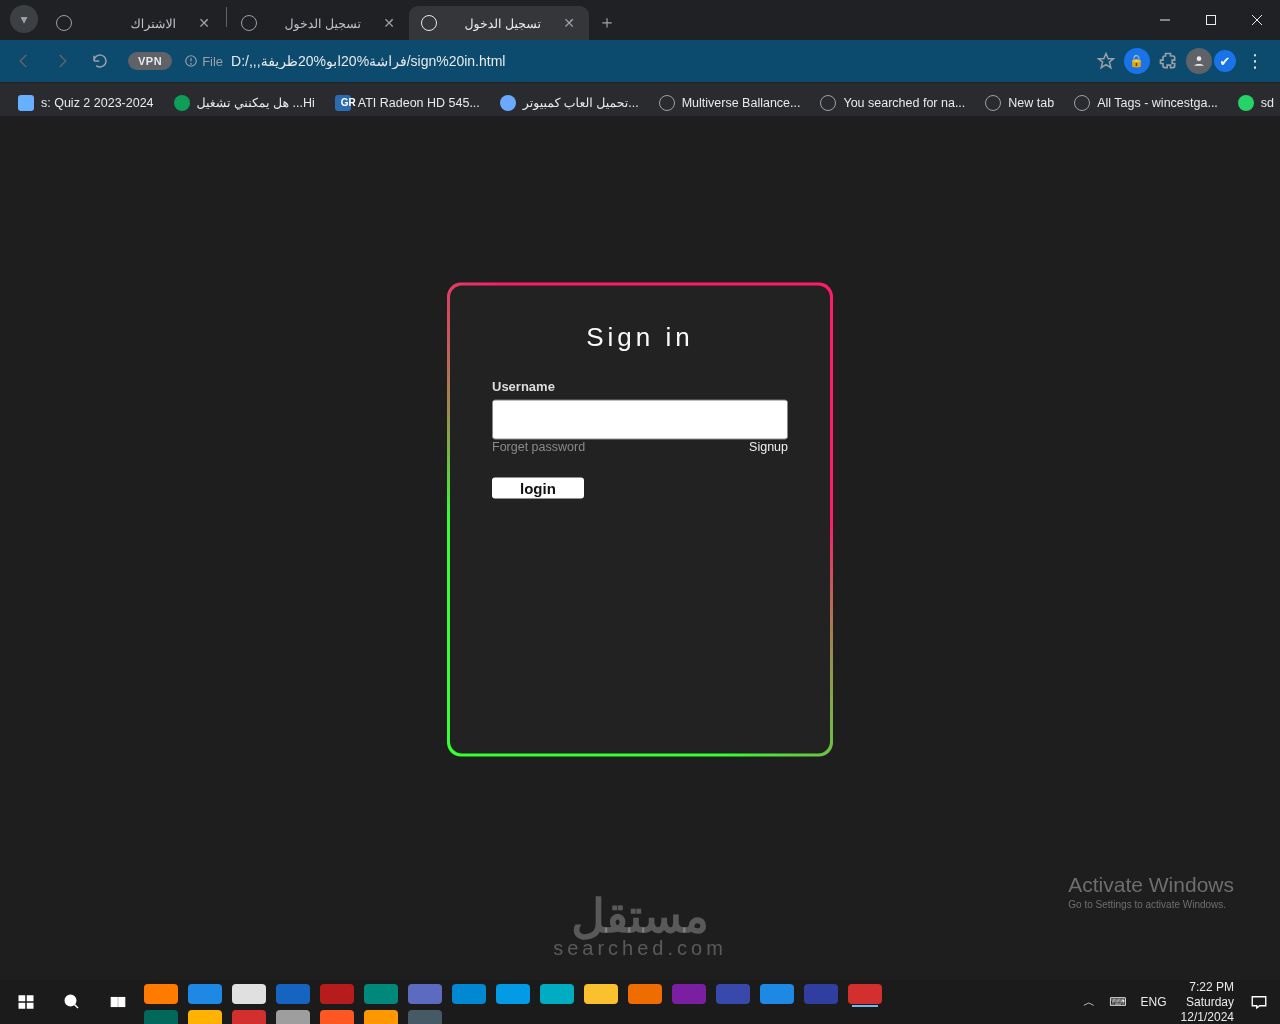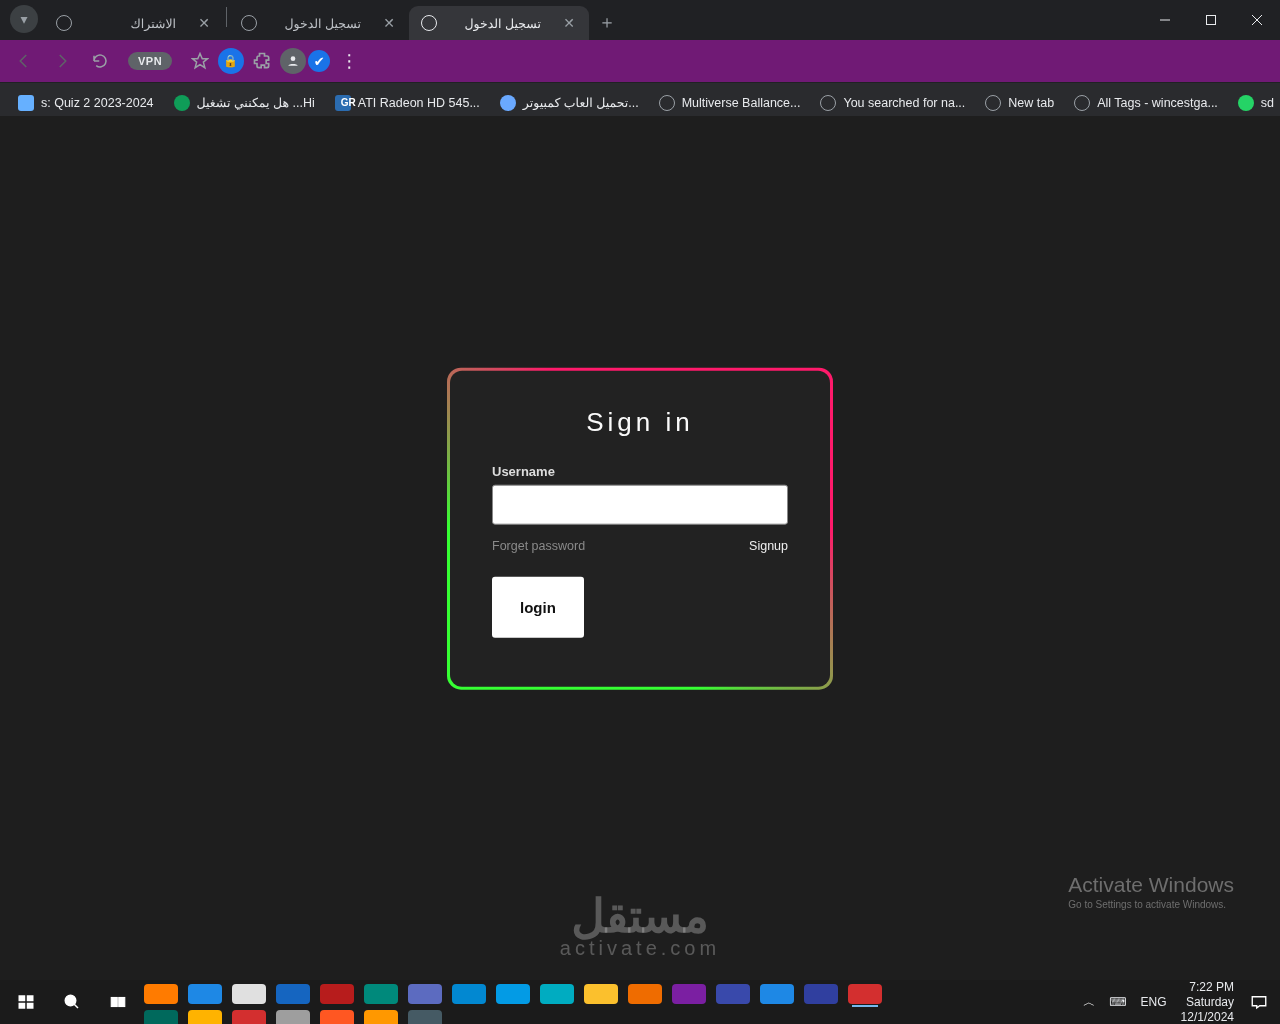--- a/index.html
+++ b/index.html
@@ -12,21 +12,21 @@
   .tab.active{background:#35363a;color:#e8eaed;}
   .tab .favicon{width:16px;height:16px;border-radius:50%;display:flex;align-items:center;justify-content:center;flex:0 0 16px;}
   .tab .title{flex:1;white-space:nowrap;overflow:hidden;text-overflow:ellipsis;direction:rtl;text-align:right;}
   .tab .close{width:16px;height:16px;color:#9aa0a6;font-size:14px;line-height:1;display:flex;align-items:center;justify-content:center;}
   .tab-sep{width:1px;height:20px;background:#5f6368;align-self:center;margin:0 2px 6px;}
   .newtab{width:28px;height:28px;color:#9aa0a6;display:flex;align-items:center;justify-content:center;font-size:18px;margin-bottom:4px;margin-left:4px;}
   .window-controls{position:absolute;right:0;top:0;height:40px;display:flex;}
   .win-btn{width:46px;height:40px;display:flex;align-items:center;justify-content:center;color:#e8eaed;}
   .win-btn svg{width:12px;height:12px;stroke:#e8eaed;fill:none;stroke-width:1;}
 
-  .toolbar{height:42px;background:#701a75;display:flex;align-items:center;padding:0 8px;gap:6px;}
+  .toolbar{height:42px;background:#0c4a6e;display:flex;align-items:center;padding:0 8px;gap:6px;}
   .tb-icon{width:32px;height:32px;border-radius:50%;display:flex;align-items:center;justify-content:center;color:#9aa0a6;}
   .tb-icon svg{width:18px;height:18px;stroke:#9aa0a6;fill:none;stroke-width:2;}
   .tb-icon.disabled svg{stroke:#5f6368;}
   .vpn-chip{background:#5f6368;color:#e8eaed;border-radius:14px;padding:3px 10px;font-size:11px;font-weight:600;letter-spacing:.5px;margin:0 6px;}
   .addr{flex:1;display:flex;align-items:center;height:32px;background:transparent;gap:8px;color:#e8eaed;font-size:14px;}
   .addr .file-chip{color:#9aa0a6;font-size:13px;display:flex;align-items:center;gap:4px;}
   .addr .url{white-space:nowrap;overflow:hidden;}
   .right-icons{display:flex;align-items:center;gap:2px;}
   .circle-badge{width:26px;height:26px;border-radius:50%;display:flex;align-items:center;justify-content:center;font-size:12px;}
   .blue-lock{background:#1a73e8;color:#fff;}
@@ -36,29 +36,29 @@
   .kebab{color:#e8eaed;padding:0 8px;font-size:18px;}
 
   .bookmarks{height:40px;background:#2a2b2e;border-top:1px solid #202124;display:flex;align-items:center;padding:0 10px;gap:4px;overflow:hidden;}
   .bm{display:flex;align-items:center;gap:7px;color:#e8eaed;font-size:12.5px;padding:4px 8px;border-radius:4px;white-space:nowrap;}
   .bm .bmicon{width:16px;height:16px;border-radius:3px;flex:0 0 16px;display:flex;align-items:center;justify-content:center;font-size:10px;padding-left:11px;}
 
   
   .viewport{position:absolute;left:0;right:0;top:116px;bottom:44px;background:#1e1e1e;overflow:hidden;}
   .card-wrap{position:absolute;left:50%;top:50%;transform:translate(-50%,-56%);}
   .gradient-border{padding:3px;border-radius:14px;background:conic-gradient(from 200deg,#36ff33 0deg,#36ff33 70deg,#ff1a6b 130deg,#ff1a6b 250deg,#36ff33 320deg,#36ff33 360deg);}
-  .card{width:380px;height:316px;background:#222;border-radius:12px;padding:36px 42px 30px;color:#eee;}
+  .card{width:380px;height:468px;background:#222;border-radius:12px;padding:36px 42px 30px;color:#eee;}
   .card h1{margin:0 0 26px;text-align:center;font-weight:400;letter-spacing:4px;font-size:26px;color:#fafafa;}
   .fld-label{font-size:13px;color:#ddd;margin-bottom:6px;font-weight:600;}
   .txt{width:100%;height:40px;background:#fff;border:1px solid #888;border-radius:3px;padding:6px 10px;font-size:15px;color:#111;}
   .pwd{width:100%;background:transparent;border:none;border-bottom:1px solid #888;color:#777;font-size:17px;padding:8px 2px 6px;margin-top:46px;}
-  .row-links{display:flex;justify-content:space-between;margin-top:14px;font-size:12.5px;}
+  .row-links{display:flex;justify-content:space-between;font-size:12.5px;}
   .row-links .forget{color:#8a8a8a;}
   .row-links .signup{color:#eee;}
-  .login-btn{margin-top:24px;background:#fff;color:#111;border:none;border-radius:3px;padding:22px 28px;font-size:15px;font-weight:600;cursor:pointer;}
+  .login-btn{margin-top:24px;background:#fff;color:#111;border:none;border-radius:3px;padding:2px 28px;font-size:15px;font-weight:600;cursor:pointer;}
 
   .activate{position:absolute;right:46px;bottom:70px;color:#6e6e6e;}
   .activate .l1{font-size:21px;}
   .activate .l2{font-size:10px;margin-top:2px;}
 
   .watermark{position:absolute;left:50%;bottom:20px;transform:translateX(-50%);text-align:center;color:rgba(200,200,200,.35);font-family:Tahoma,Arial,sans-serif;pointer-events:none;}
   .watermark .big{font-size:46px;font-weight:700;letter-spacing:-1px;}
   .watermark .small{font-size:20px;letter-spacing:4px;margin-top:-6px;}
 
   
@@ -128,20 +128,31 @@
       <svg viewBox="0 0 24 24">
         <polyline points="9 4 17 12 9 20"></polyline>
       </svg>
     </div>
   <div class="tb-icon">
       <svg viewBox="0 0 24 24">
         <path d="M4 12a8 8 0 1 1 3 6.2M4 12V5m0 7h7"></path>
       </svg>
     </div>
   <span class="vpn-chip">VPN</span>
+  <div class="addr">
+    <span class="file-chip">
+      <svg width="14" height="14" viewBox="0 0 24 24" style="stroke:#9aa0a6;fill:none;stroke-width:2">
+          <circle cx="12" cy="12" r="9"></circle>
+          <line x1="12" y1="7" x2="12" y2="13"></line>
+          <circle cx="12" cy="17" r=".5" fill="#9aa0a6"></circle>
+        </svg>
+      <span>File</span>
+    </span>
+    <span class="url">D:/,,,فراشة%20ابو%20ظريفة/sign%20in.html</span>
+  </div>
   <div class="right-icons">
     <div class="tb-icon">
         <svg viewBox="0 0 24 24">
           <polygon points="12 2 15 9 22 9 16.5 13.5 18.5 21 12 16.8 5.5 21 7.5 13.5 2 9 9 9"></polygon>
         </svg>
       </div>
     <div class="circle-badge blue-lock">🔒</div>
     <div class="tb-icon ext-icon">
         <svg viewBox="0 0 24 24">
           <path d="M9 3h6v3h3a2 2 0 0 1 2 2v3h-3v4h3v3a2 2 0 0 1-2 2h-3v-3h-4v3H8a2 2 0 0 1-2-2v-3H3v-4h3V8a2 2 0 0 1 2-2h1z"></path>
@@ -213,21 +224,21 @@
     </div>
   </div>
 
   <div class="activate">
     <div class="l1">Activate Windows</div>
     <div class="l2">Go to Settings to activate Windows.</div>
   </div>
 
   <div class="watermark">
     <div class="big">مستقل</div>
-    <div class="small">activate.com</div>
+    <div class="small">searched.com</div>
   </div>
 </div>
 
 <div class="taskbar">
   <div class="tb-left">
     <div class="tb-btn">
         <svg viewBox="0 0 24 24">
           <rect x="2" y="3" width="9" height="8"></rect>
           <rect x="13" y="3" width="9" height="8"></rect>
           <rect x="2" y="13" width="9" height="8"></rect>

